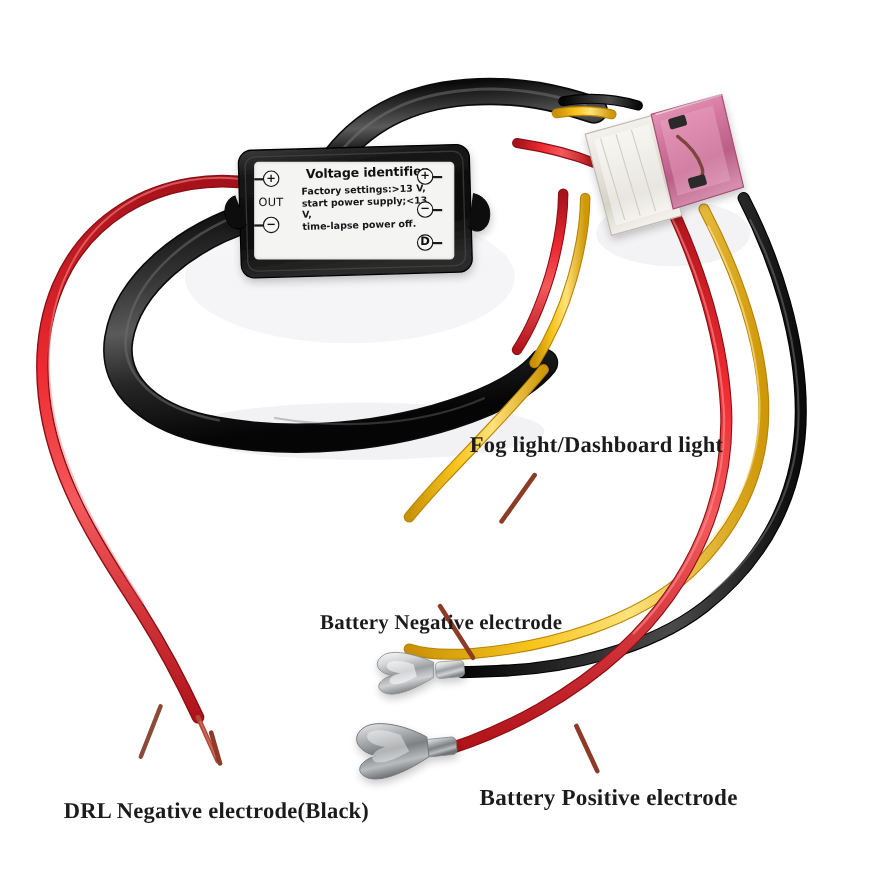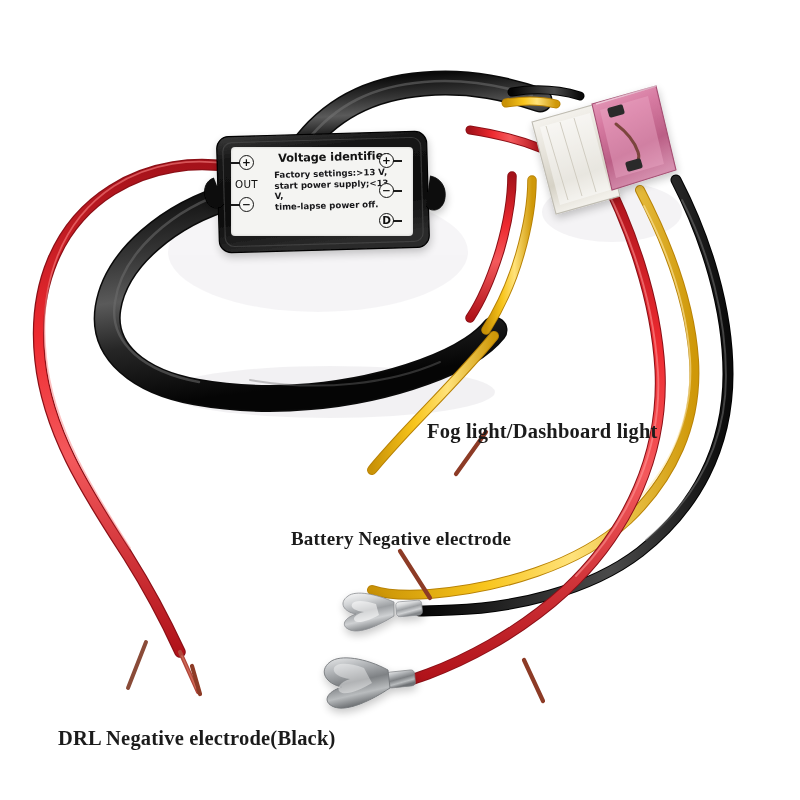--- a/index.html
+++ b/index.html
@@ -23,22 +23,22 @@
     height: 800px;
   }
   .anno {
     position: absolute;
     font-family: "Liberation Serif", serif;
     font-weight: bold;
     color: #1b1b1b;
     white-space: nowrap;
     letter-spacing: 0.2px;
   }
-  #anno-fog      { left: 427px; top: 420px; font-size: 20.5px; }
-  #anno-batneg   { left: 291px; top: 528px; font-size: 19px; }
+  #anno-fog      { left: 427px; top: 394px; font-size: 20.5px; }
+  #anno-batneg   { left: 291px; top: 556px; font-size: 19px; }
   #anno-batpos   { left: 436px; top: 713px; font-size: 21px; }
   #anno-drlpos   { left: 58px;  top: 699px; font-size: 20.5px; }
   #anno-drlneg   { left: 58px;  top: 727px; font-size: 20.5px; text-align: center; }
 
   
   #module-label {
     position: absolute;
     left: 231px;
     top: 147px;
     width: 182px;
@@ -377,15 +377,16 @@
       <span class="sym">−</span>
     </div>
     <div class="term side-in" id="term-in-acc">
       <span class="lead"></span>
       <span class="sym">D</span>
     </div>
   </div>
 
   <div class="anno" id="anno-fog">Fog light/Dashboard light</div>
   <div class="anno" id="anno-batneg">Battery Negative electrode</div>
+  <div class="anno" id="anno-batpos">Battery Positive electrode</div>
   <div class="anno" id="anno-drlneg">DRL Negative electrode(Black)</div>
 
 </div>
 
 </body></html>

